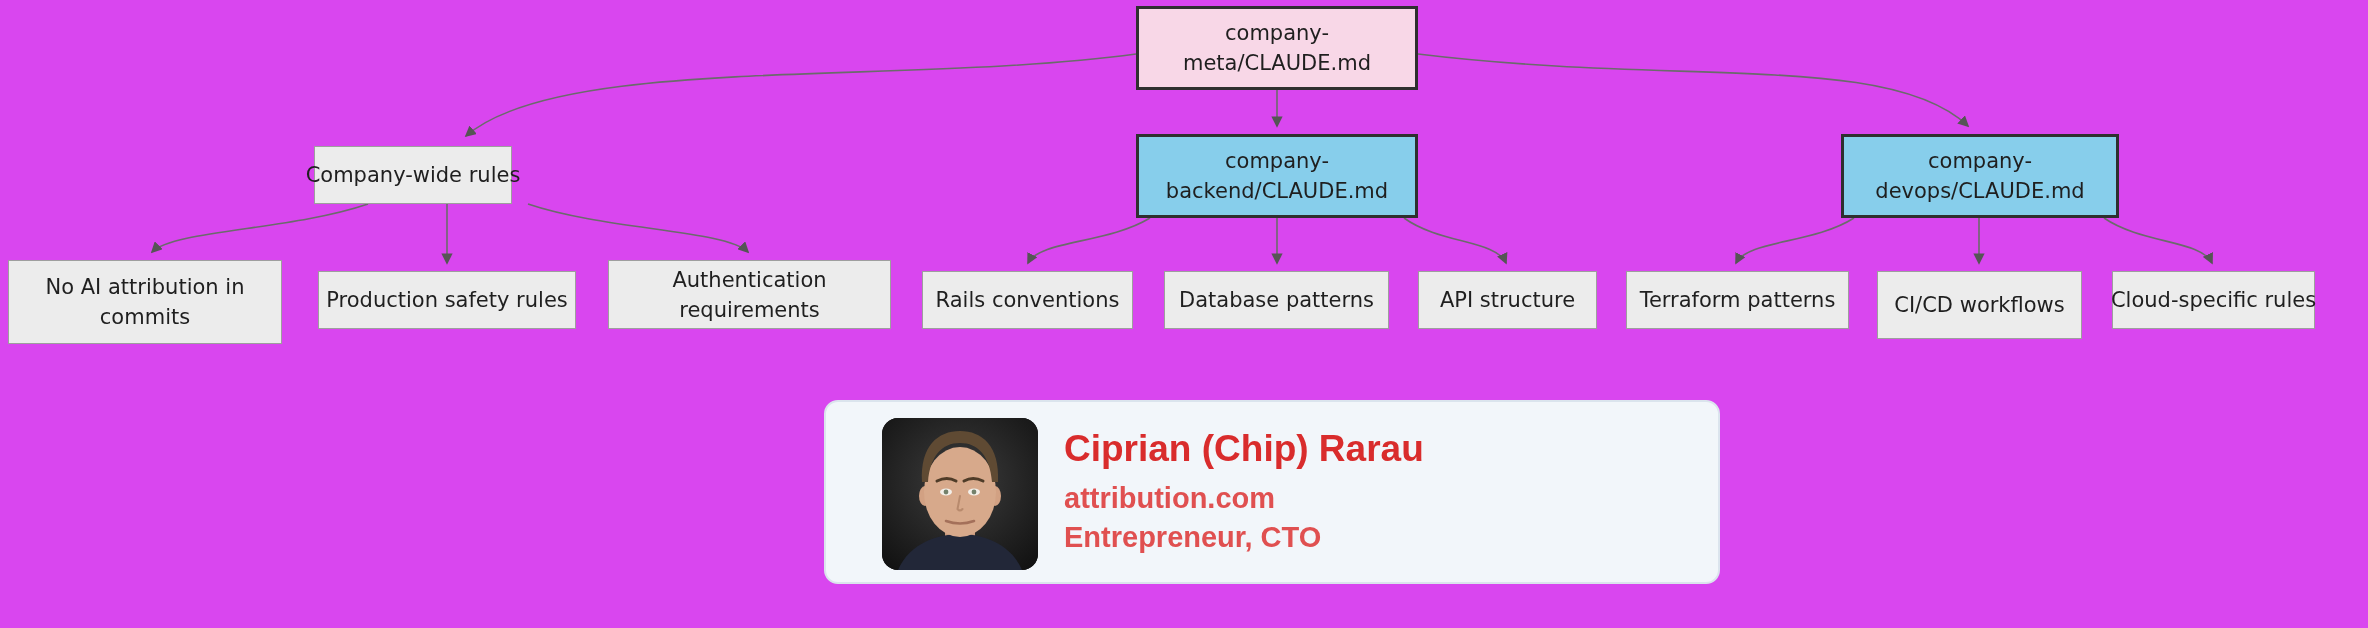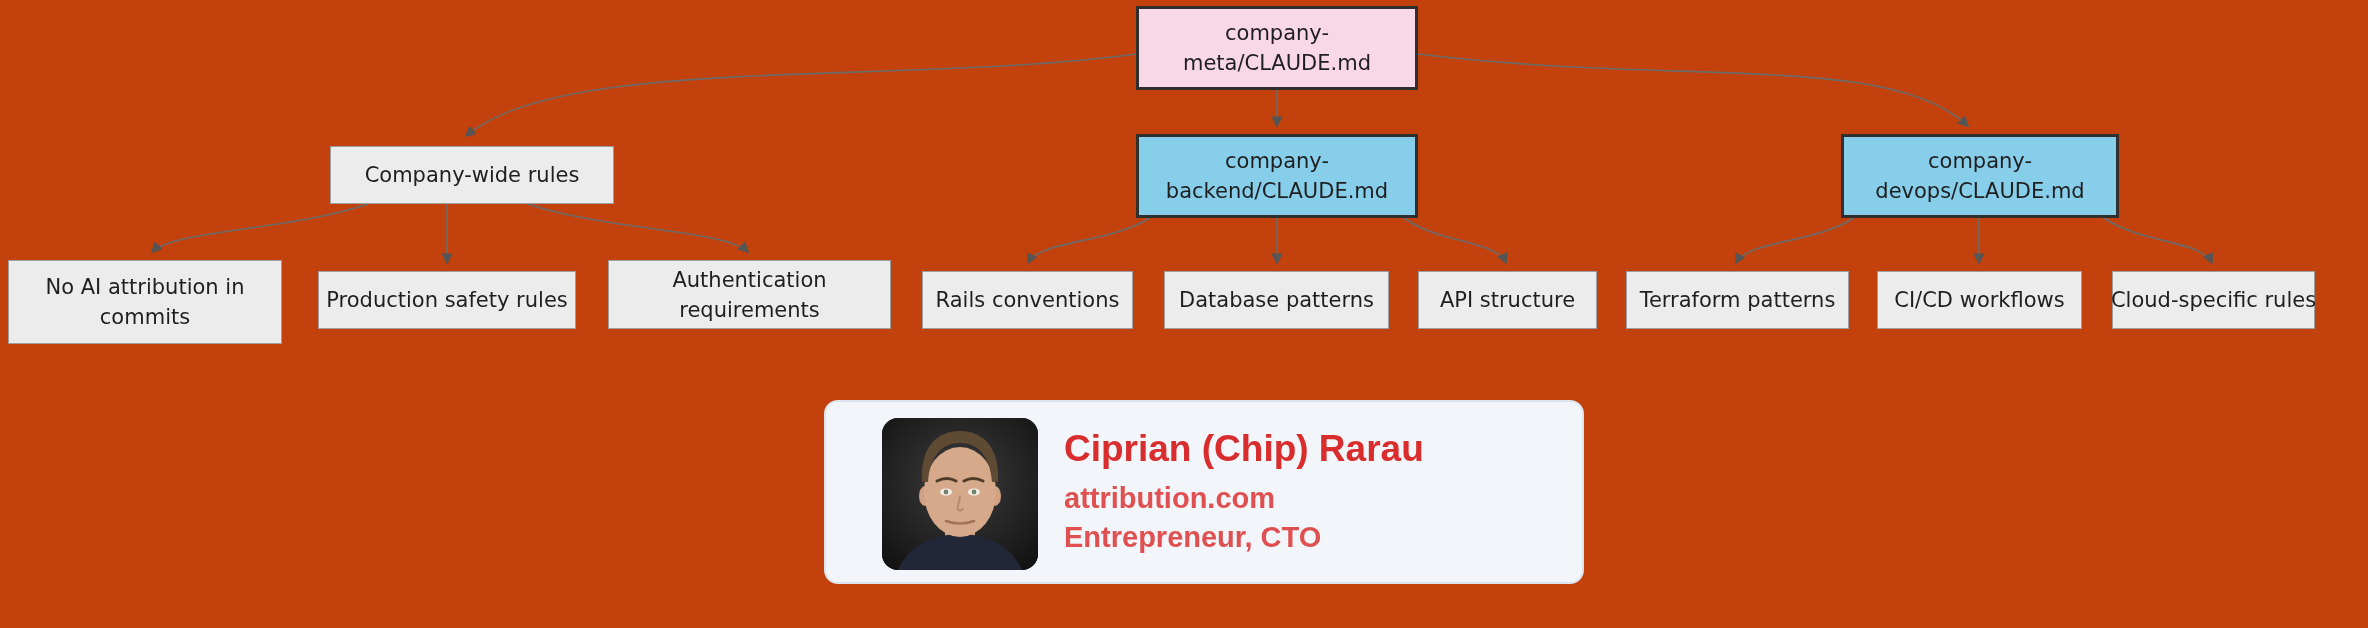--- a/index.html
+++ b/index.html
@@ -2,21 +2,21 @@
 <html><head>
 <meta charset="utf-8">
 <style>
   * { box-sizing: border-box; margin: 0; padding: 0; }
   html, body { background: #ffffff; }
   body { font-family: "DejaVu Sans", sans-serif; }
   #canvas {
     position: relative;
     width: 2368px;
     height: 628px;
-    background: #c2410c;
+    background: #d946ef;
     overflow: hidden;
   }
   #edges {
     position: absolute;
     left: 0; top: 0;
     width: 2368px; height: 628px;
     pointer-events: none;
   }
   .node {
     position: absolute;
@@ -36,21 +36,21 @@
     background: #f8d7e7;
     border: 3px solid #2f2f2f;
   }
   .node.branch {
     background: #87ceeb;
     border: 3px solid #2f2f2f;
   }
   .card {
     position: absolute;
     left: 824px; top: 400px;
-    width: 760px; height: 184px;
+    width: 896px; height: 184px;
     background: #f2f6fa;
     border: 2px solid #dbe4ed;
     border-radius: 14px;
   }
   .card-photo {
     position: absolute;
     left: 56px; top: 16px;
     width: 156px; height: 152px;
     border-radius: 16px;
     overflow: hidden;
@@ -107,21 +107,21 @@
       <path d="M 1979 218 L 1979 263" marker-end="url(#arrow)"></path>
       <path d="M 2104 218 C 2142 244, 2201 240, 2212 263" marker-end="url(#arrow)"></path>
     </g>
   </svg>
 
   <div class="node root" style="left:1136px; top:6px; width:282px; height:84px;">
     <span class="nl">company-</span>
     <span class="nl">meta/CLAUDE.md</span>
   </div>
 
-  <div class="node" style="left:330px; top:146px; width:284px; height:58px;">
+  <div class="node" style="left:314px; top:146px; width:198px; height:58px;">
     <span class="nl">Company-wide rules</span>
   </div>
 
   <div class="node branch" style="left:1136px; top:134px; width:282px; height:84px;">
     <span class="nl">company-</span>
     <span class="nl">backend/CLAUDE.md</span>
   </div>
 
   <div class="node branch" style="left:1841px; top:134px; width:278px; height:84px;">
     <span class="nl">company-</span>
@@ -151,21 +151,21 @@
   </div>
 
   <div class="node" style="left:1164px; top:271px; width:225px; height:58px;">
     <span class="nl">Database patterns</span>
   </div>
 
   <div class="node" style="left:1626px; top:271px; width:223px; height:58px;">
     <span class="nl">Terraform patterns</span>
   </div>
 
-  <div class="node" style="left:1877px; top:271px; width:205px; height:58px;">
+  <div class="node" style="left:1877px; top:271px; width:205px; height:68px;">
     <span class="nl">CI/CD workflows</span>
   </div>
 
   <div class="node" style="left:2112px; top:271px; width:203px; height:58px;">
     <span class="nl">Cloud-specific rules</span>
   </div>
 
   <div class="card">
     <div class="card-photo">
       <svg width="156" height="152" viewBox="0 0 156 152" xmlns="http://www.w3.org/2000/svg">

